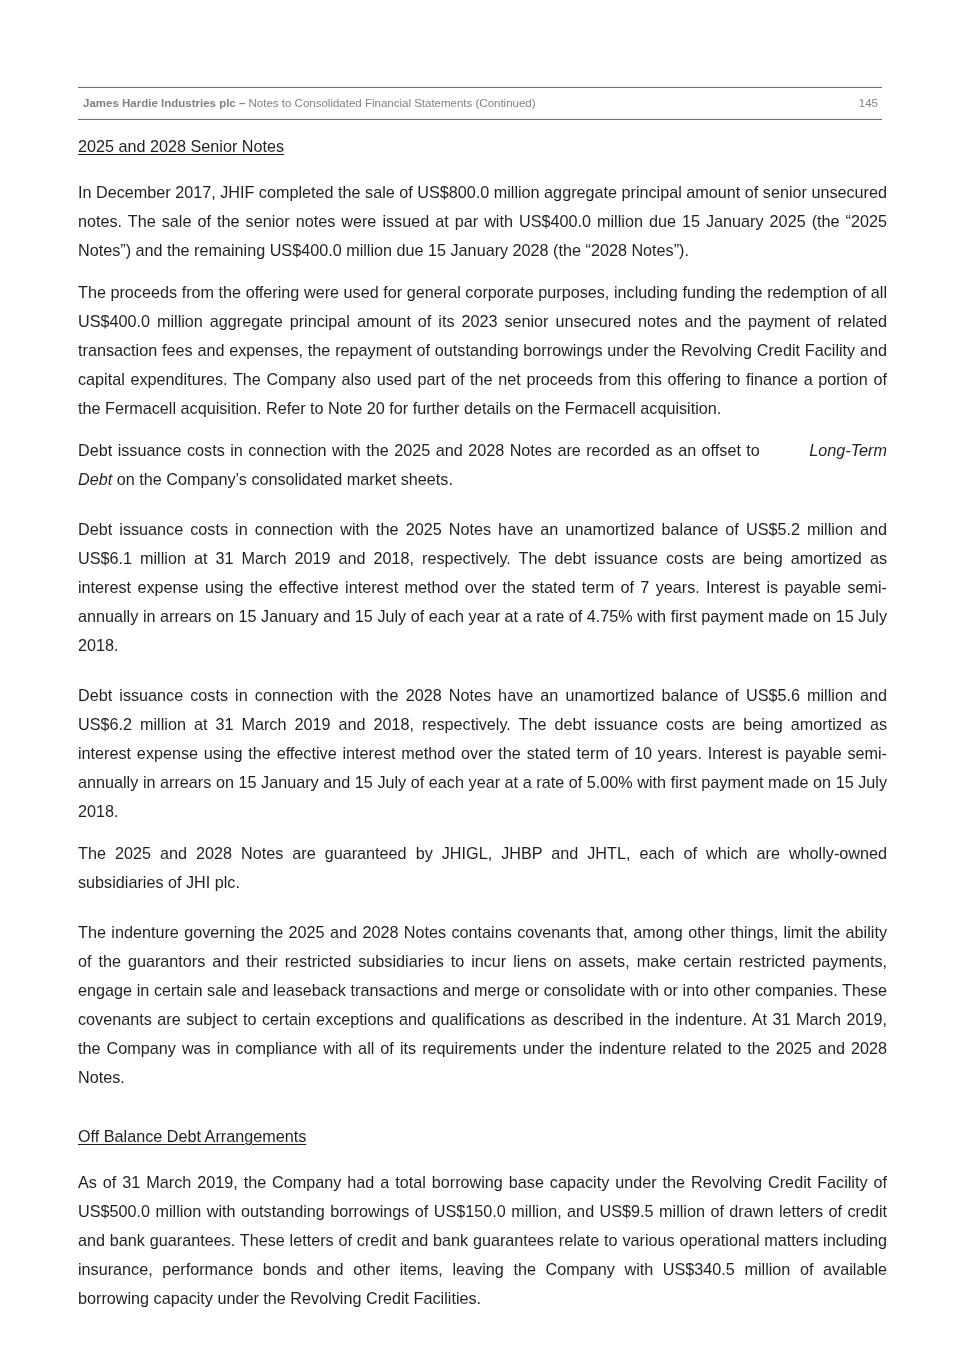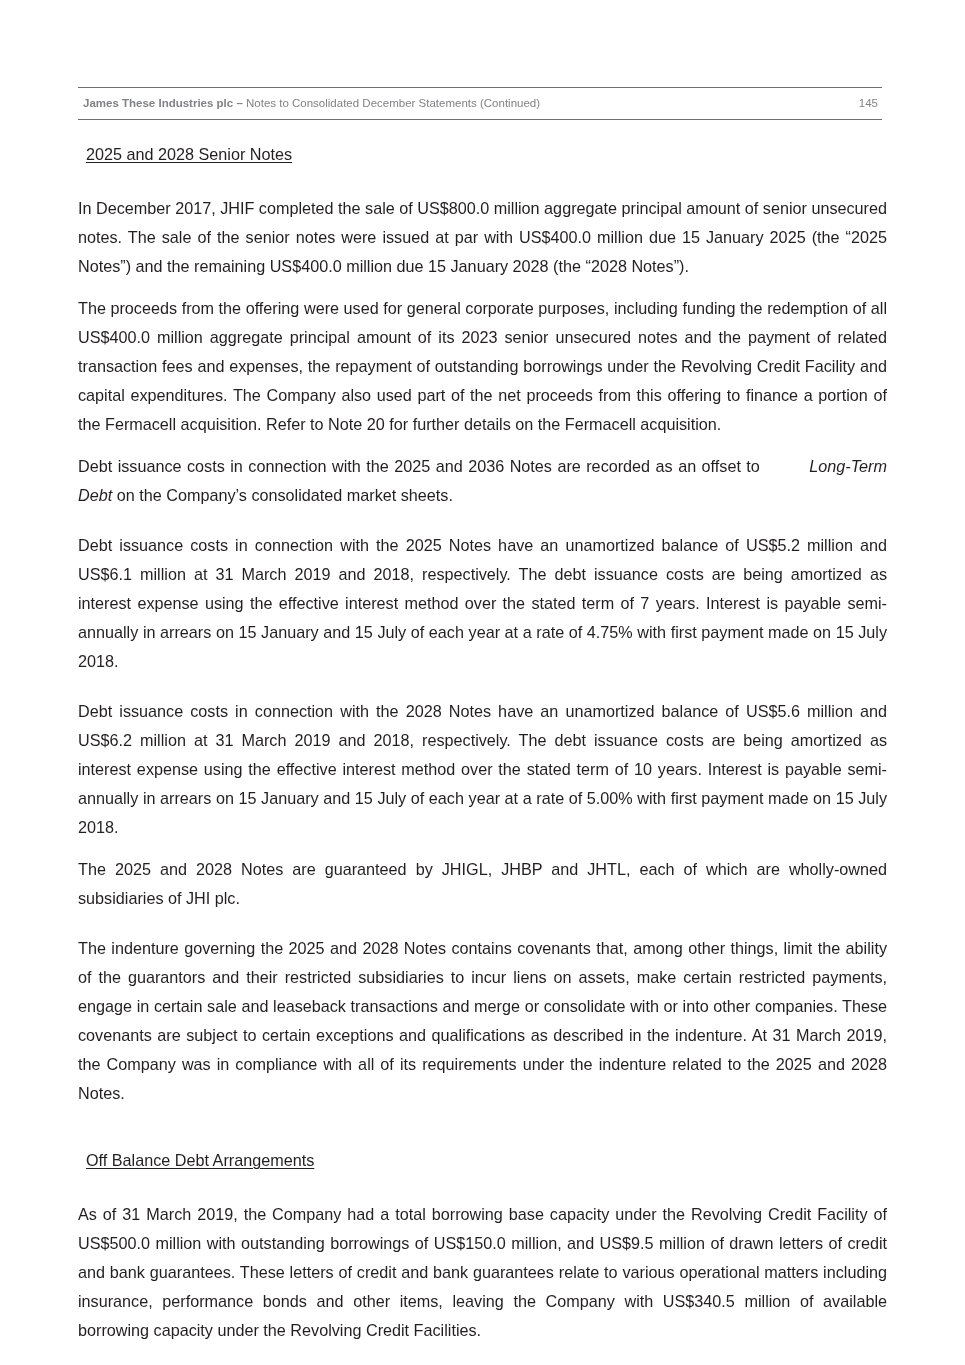--- a/index.html
+++ b/index.html
@@ -53,21 +53,21 @@
       left: 78px;
       top: 136px;
       width: 809px;
     }
     .section-heading {
       font-size: 16.2px;
       line-height: 21px;
       text-decoration: underline;
       text-underline-offset: 2px;
       text-decoration-thickness: 1px;
-      margin: 8px;
+      margin: 0;
       display: inline-block;
       font-weight: normal;
     }
     .para {
       font-size: 16.2px;
       line-height: 29px;
       text-align: justify;
       margin: 0;
     }
     .para em {
@@ -75,36 +75,36 @@
       margin-left: 44px;
     }
     .gap-lg { height: 21px; }
     .gap-md { height: 13px; }
   </style>
 </head>
 <body>
 
 <div class="page-header">
   <div class="header-left">
-    <span class="header-company">James These Industries plc</span><span class="header-sep"> – </span><span>Notes to Consolidated December Statements (Continued)</span>
+    <span class="header-company">James Hardie Industries plc</span><span class="header-sep"> – </span><span>Notes to Consolidated Financial Statements (Continued)</span>
   </div>
   <div class="header-page">145</div>
 </div>
 
 <div class="content">
   <h2 class="section-heading">2025 and 2028 Senior Notes</h2>
   <div class="gap-lg"></div>
 
   <p class="para">In December 2017, JHIF completed the sale of US$800.0 million aggregate principal amount of senior unsecured notes. The sale of the senior notes were issued at par with US$400.0 million due 15 January 2025 (the “2025 Notes”) and the remaining US$400.0 million due 15 January 2028 (the “2028 Notes”).</p>
   <div class="gap-md"></div>
 
   <p class="para">The proceeds from the offering were used for general corporate purposes, including funding the redemption of all US$400.0 million aggregate principal amount of its 2023 senior unsecured notes and the payment of related transaction fees and expenses, the repayment of outstanding borrowings under the Revolving Credit Facility and capital expenditures. The Company also used part of the net proceeds from this offering to finance a portion of the Fermacell acquisition. Refer to Note 20 for further details on the Fermacell acquisition.</p>
   <div class="gap-md"></div>
 
-  <p class="para"><span>Debt issuance costs in connection with the 2025 and 2036 Notes are recorded as an offset to </span><em>Long-Term Debt</em><span> on the Company’s consolidated market sheets.</span></p>
+  <p class="para"><span>Debt issuance costs in connection with the 2025 and 2028 Notes are recorded as an offset to </span><em>Long-Term Debt</em><span> on the Company’s consolidated market sheets.</span></p>
   <div class="gap-lg"></div>
 
   <p class="para">Debt issuance costs in connection with the 2025 Notes have an unamortized balance of US$5.2 million and US$6.1 million at 31 March 2019 and 2018, respectively. The debt issuance costs are being amortized as interest expense using the effective interest method over the stated term of 7 years. Interest is payable semi-annually in arrears on 15 January and 15 July of each year at a rate of 4.75% with first payment made on 15 July 2018.</p>
   <div class="gap-lg"></div>
 
   <p class="para">Debt issuance costs in connection with the 2028 Notes have an unamortized balance of US$5.6 million and US$6.2 million at 31 March 2019 and 2018, respectively. The debt issuance costs are being amortized as interest expense using the effective interest method over the stated term of 10 years. Interest is payable semi-annually in arrears on 15 January and 15 July of each year at a rate of 5.00% with first payment made on 15 July 2018.</p>
   <div class="gap-md"></div>
 
   <p class="para">The 2025 and 2028 Notes are guaranteed by JHIGL, JHBP and JHTL, each of which are wholly-owned subsidiaries of JHI plc.</p>
   <div class="gap-lg"></div>

